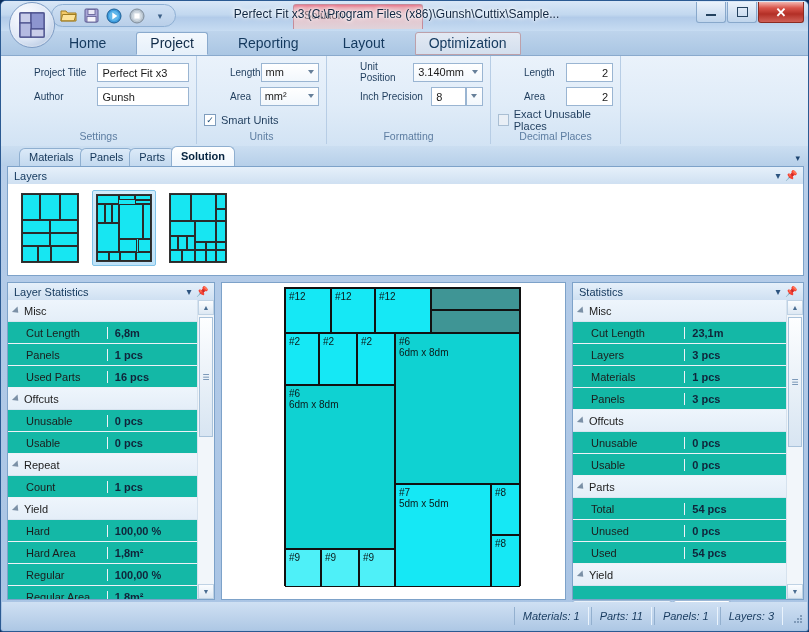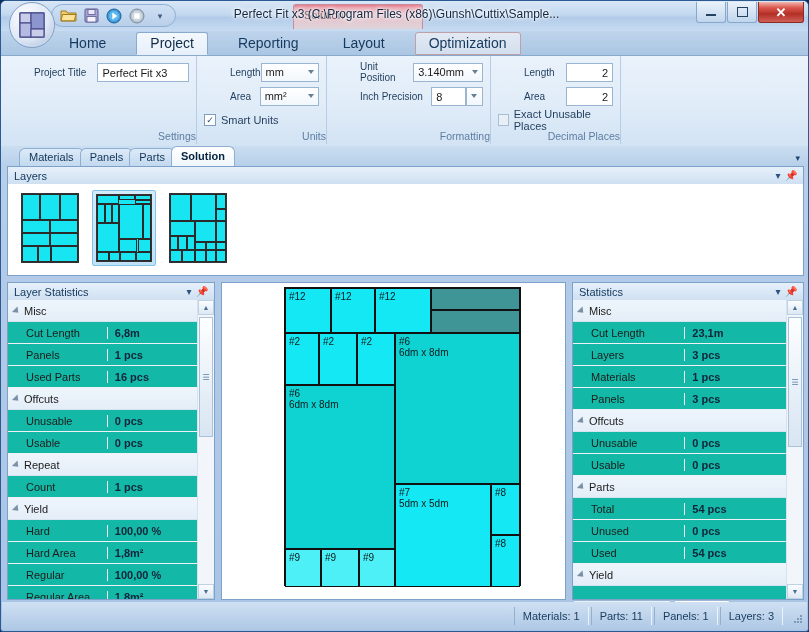--- a/index.html
+++ b/index.html
@@ -120,21 +120,21 @@
   }
   .rgroup {
     position: relative;
     height: 88px;
     border-right: 1px solid #b7cde5;
     padding: 6px 7px 0 7px;
     box-sizing: border-box;
   }
   .rgroup-title {
     position: absolute; bottom: 2px; left: 0; right: 0;
-    text-align: right; font-size: 10.5px; color: #5d7da1; margin-top: 20px;
+    text-align: center; font-size: 10.5px; color: #5d7da1; margin-top: 20px;
   }
   .frow { display: flex; align-items: center; margin-bottom: 4px; height: 20px; }
   .flabel { font-size: 10px; color: #1e3c5c; width: 74px; padding-left: 26px; }
   .fbox {
     height: 19px; line-height: 19px;
     background: #fff; border: 1px solid #9ab5d2;
     font-size: 11px; padding: 0 4px; box-sizing: border-box;
   }
   .fcombo {
     height: 19px; line-height: 19px;
@@ -299,20 +299,21 @@
     overflow: hidden;
     white-space: pre-line;
   }
   
   #statusbar {
     position: absolute; left: 1px; right: 1px; bottom: 1px; height: 28px;
     background: linear-gradient(180deg,#cfe0f3 0%, #bfd4ec 50%, #aec8e5 100%);
     display: flex; align-items: center; justify-content: flex-end;
     padding-right: 4px;
     border-radius: 0 0 3px 3px;
+    font-style: italic;
   }
   .sfield {
     height: 18px; line-height: 18px;
     padding: 0 8px; margin-left: 2px;
     font-size: 11px; color: #173a5e;
     border-left: 1px solid #93b0cf;
     border-right: 1px solid #eaf3fc;
   }
   #grip { width: 16px; height: 16px; margin-left: 4px; position: relative; }
   #grip i { position: absolute; width: 2px; height: 2px; background: #7f9ab8; }
@@ -392,20 +393,24 @@
         <div class="rtab">Layout</div>
         <div class="rtab ctx">Optimization</div>
       </div>
   </div>
 
   <div id="ribbon-body">
       <div class="rgroup" style="width: 196px;">
         <div class="frow">
           <span class="flabel">Project Title</span>
           <div class="fbox" style="width: 105px;">Perfect Fit x3</div>
+        </div>
+        <div class="frow">
+          <span class="flabel">Author</span>
+          <div class="fbox" style="width: 105px;">Gunsh</div>
         </div>
         <div class="rgroup-title">Settings</div>
       </div>
       <div class="rgroup" style="width: 130px;">
         <div class="frow">
           <span class="flabel" style="width: 48px;">Length</span>
           <div class="fcombo" style="width: 90px;">
             <span class="val">mm</span>
             <span class="arrow-dn"></span>
           </div>

